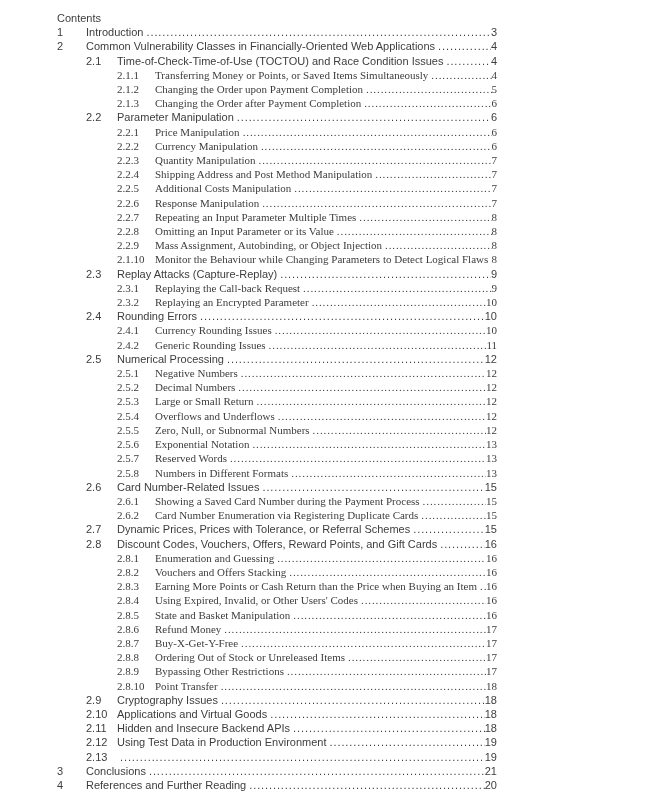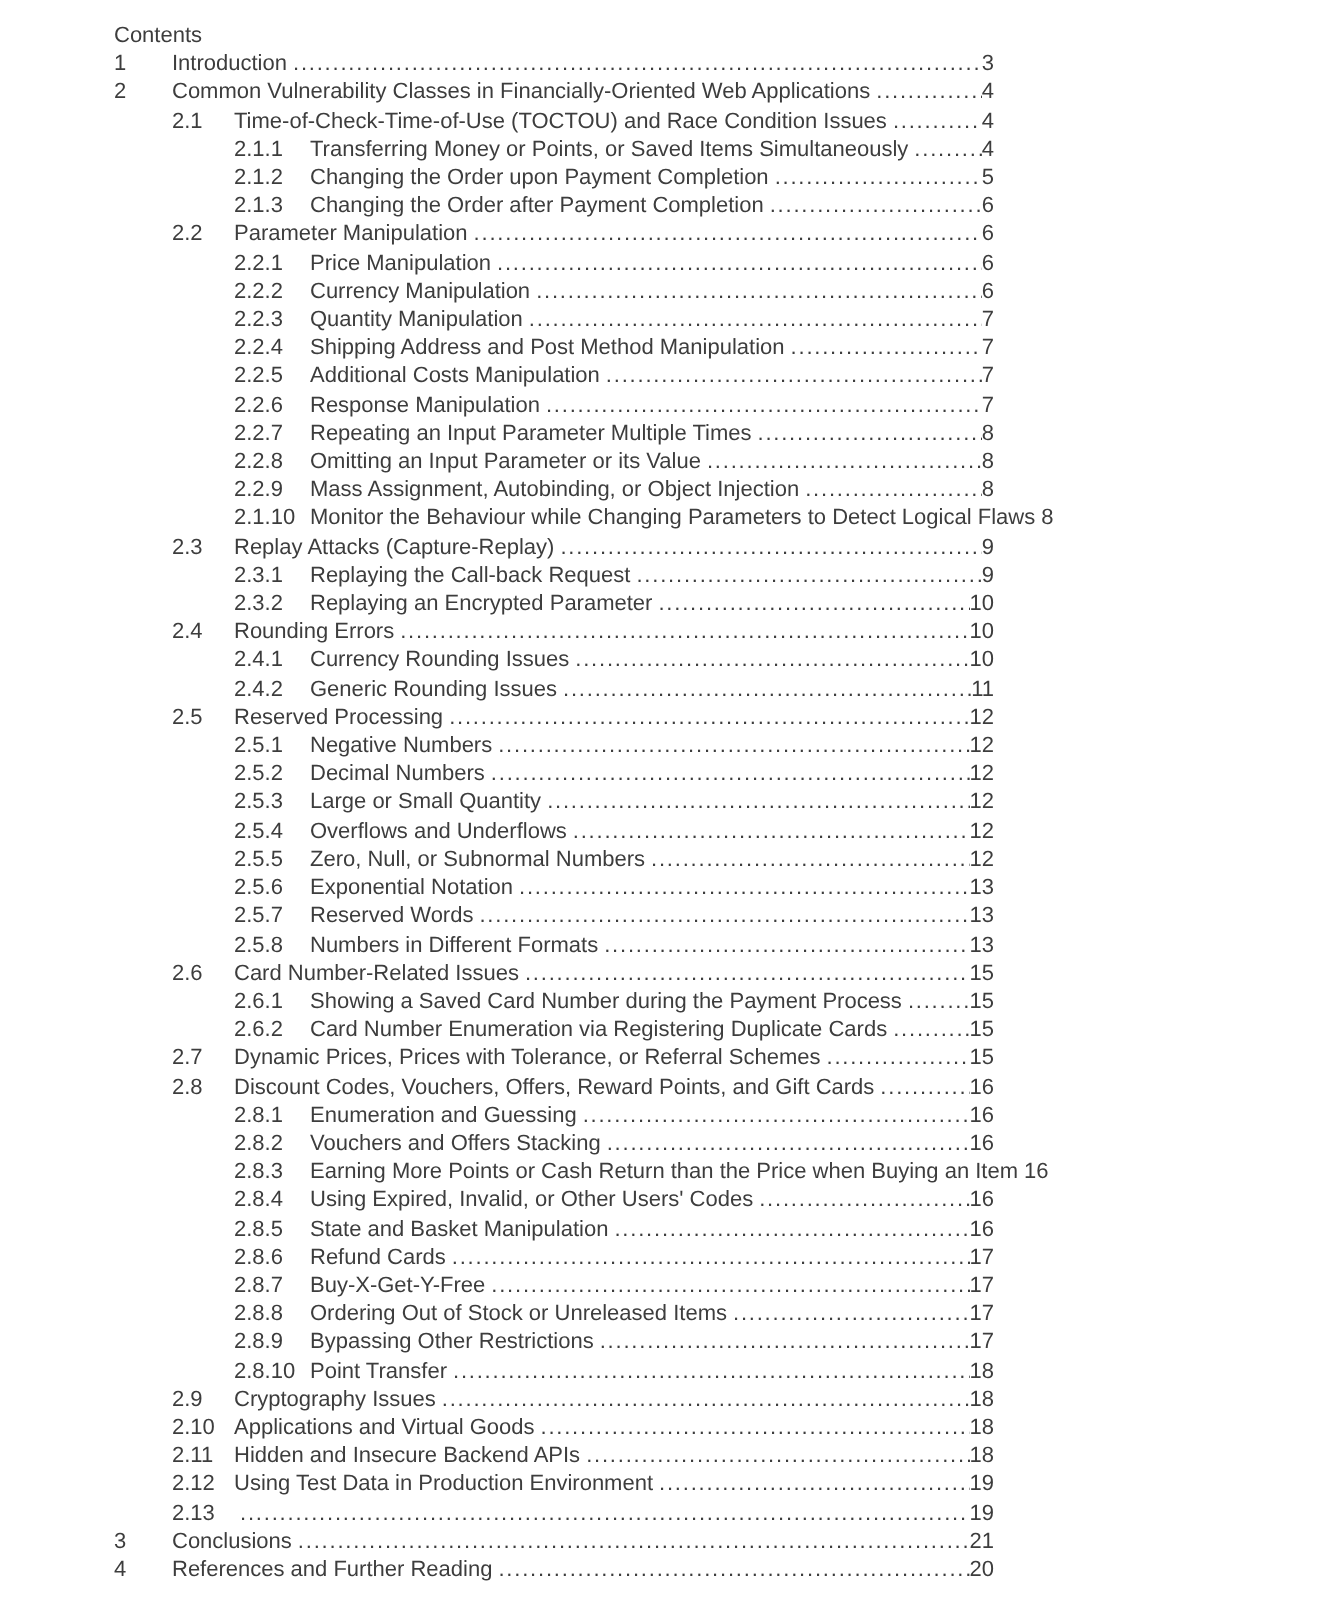--- a/index.html
+++ b/index.html
@@ -23,21 +23,21 @@
   .row {
     display: flex;
     font-size: 11px;
     line-height: 14.2px;
     cursor: pointer;
   }
   .num   { flex: none; }
   .lvl1 .num { width: 29px; }
   .lvl2  { padding-left: 29px; }
   .lvl2 .num { width: 31px; }
-  .lvl3  { padding-left: 60px; }
+  .lvl3  { padding-left: 60px; font-family: Liberation Serif, serif; }
   .lvl3 .num { width: 38px; }
   .ttl   { flex: none; white-space: nowrap; }
   .dots  {
     flex: 1 1 auto;
     min-width: 0;
     overflow: hidden;
     white-space: nowrap;
     padding-left: 3px;
     letter-spacing: 0.9px;
   }
@@ -208,42 +208,42 @@
 
   <div class="row lvl3">
     <span class="num">2.4.2</span>
     <span class="ttl">Generic Rounding Issues</span>
     <span class="dots"></span>
     <span class="pg">11</span>
   </div>
 
   <div class="row lvl2">
     <span class="num">2.5</span>
-    <span class="ttl">Reserved Processing</span>
+    <span class="ttl">Numerical Processing</span>
     <span class="dots"></span>
     <span class="pg">12</span>
   </div>
 
   <div class="row lvl3">
     <span class="num">2.5.1</span>
     <span class="ttl">Negative Numbers</span>
     <span class="dots"></span>
     <span class="pg">12</span>
   </div>
 
   <div class="row lvl3">
     <span class="num">2.5.2</span>
     <span class="ttl">Decimal Numbers</span>
     <span class="dots"></span>
     <span class="pg">12</span>
   </div>
 
   <div class="row lvl3">
     <span class="num">2.5.3</span>
-    <span class="ttl">Large or Small Quantity</span>
+    <span class="ttl">Large or Small Return</span>
     <span class="dots"></span>
     <span class="pg">12</span>
   </div>
 
   <div class="row lvl3">
     <span class="num">2.5.4</span>
     <span class="ttl">Overflows and Underflows</span>
     <span class="dots"></span>
     <span class="pg">12</span>
   </div>
@@ -341,21 +341,21 @@
 
   <div class="row lvl3">
     <span class="num">2.8.5</span>
     <span class="ttl">State and Basket Manipulation</span>
     <span class="dots"></span>
     <span class="pg">16</span>
   </div>
 
   <div class="row lvl3">
     <span class="num">2.8.6</span>
-    <span class="ttl">Refund Cards</span>
+    <span class="ttl">Refund Money</span>
     <span class="dots"></span>
     <span class="pg">17</span>
   </div>
 
   <div class="row lvl3">
     <span class="num">2.8.7</span>
     <span class="ttl">Buy-X-Get-Y-Free</span>
     <span class="dots"></span>
     <span class="pg">17</span>
   </div>

